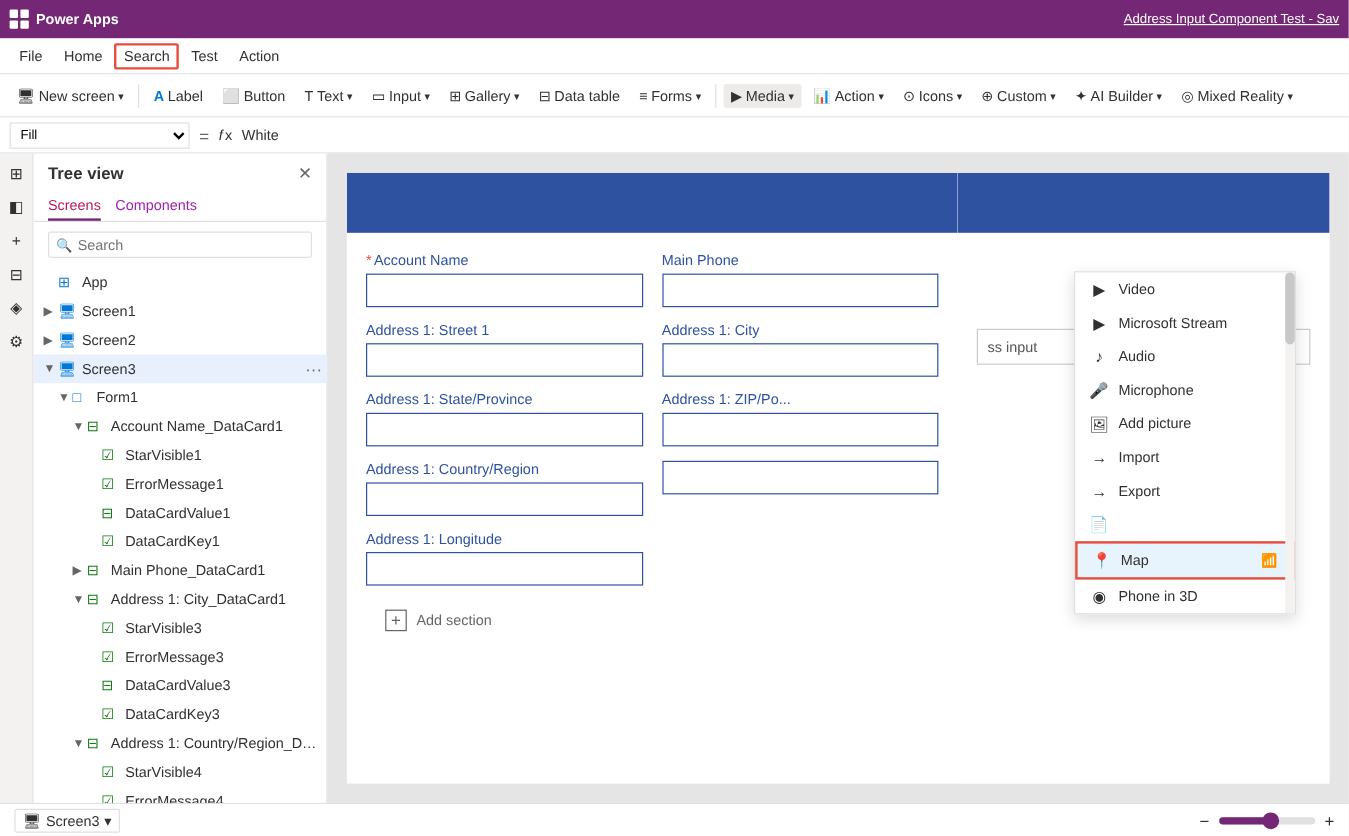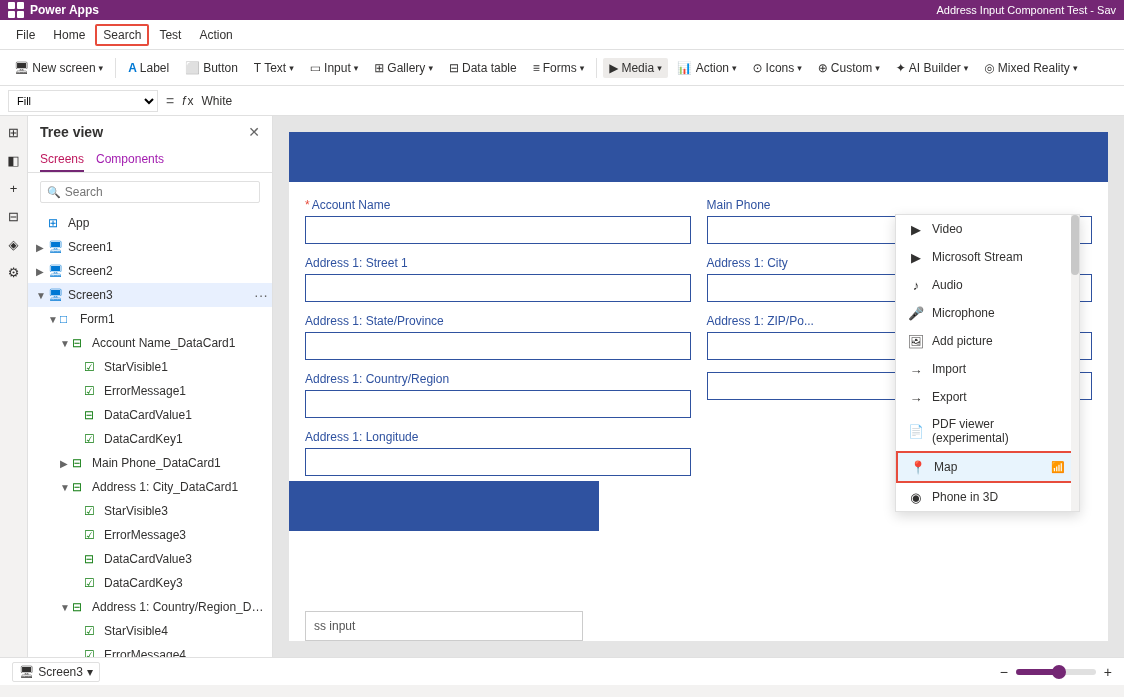--- a/index.html
+++ b/index.html
@@ -1,20 +1,20 @@
 <!DOCTYPE html>
 <html><head>
   <meta charset="utf-8">
   <style>
     * { box-sizing: border-box; margin: 0; padding: 0; font-family: 'Segoe UI', Arial, sans-serif; font-size: 12px; }
     body { width: 1124px; height: 697px; overflow: hidden; background: #f3f2f1; }
 
     
     .title-bar {
-      height: 20px;
+      height: 32px;
       background: #742774;
       display: flex;
       align-items: center;
       padding: 0 8px;
       color: white;
     }
     .title-bar-logo {
       display: flex;
       align-items: center;
       gap: 6px;
@@ -357,21 +357,21 @@
 <div class="title-bar">
   <div class="title-bar-logo">
     <div class="logo-grid">
       <div class="logo-cell"></div>
       <div class="logo-cell"></div>
       <div class="logo-cell"></div>
       <div class="logo-cell"></div>
     </div>
     <span>Power Apps</span>
   </div>
-  <span style="margin-left:auto; font-size:11px;">Address Input Component Test - Sav</span>
+  <span style="margin-left:auto; font-size:11px;text-decoration:underline;">Address Input Component Test - Sav</span>
 </div>
 
 <div class="menu-bar">
   <div class="menu-item">File</div>
   <div class="menu-item">Home</div>
   <div class="menu-item active">Search</div>
   <div class="menu-item">Test</div>
   <div class="menu-item">Action</div>
 </div>
 
@@ -598,21 +598,21 @@
       <div class="tree-item indent-3">
         <span class="tree-chevron"></span>
         <span class="tree-icon tree-icon-checkbox">☑</span>
         <span class="tree-label">ErrorMessage4</span>
       </div>
 
     </div>
   </div>
 
   <div class="canvas-area">
-    <div style="position:absolute; top:16px; left:16px; right:16px; bottom:16px; background:#fff; display:flex; overflow:hidden;flex-direction:column;">
+    <div style="position:absolute; top:16px; left:16px; right:16px; bottom:16px; background:#fff; display:flex; overflow:hidden;">
 
       <div style="flex:1; overflow:hidden;">
         <div style="height:50px; background:#2f52a0;"></div>
         <div style="padding:16px;">
 
           <div class="form-row">
             <div class="form-field">
               <div class="form-field-label"><span class="required">*</span><span>Account Name</span></div>
               <div class="form-field-input"></div>
             </div>
@@ -710,21 +710,20 @@
           <span>Import</span>
         </div>
 
         <div class="dropdown-item">
           <span class="dropdown-item-icon">→</span>
           <span>Export</span>
         </div>
 
         <div class="dropdown-item">
           <span class="dropdown-item-icon">📄</span>
-          <span>PDF viewer (experimental)</span>
         </div>
 
         <div class="dropdown-item map-highlight" style="background:#e8f4fd; border:2px solid #e74c3c; position:relative;">
           <span class="dropdown-item-icon" style="color:#107c10;">📍</span>
           <span>Map</span>
           <span style="margin-left:auto; font-size:11px; color:#666;">📶</span>
         </div>
 
         <div class="dropdown-item">
           <span class="dropdown-item-icon">◉</span>

